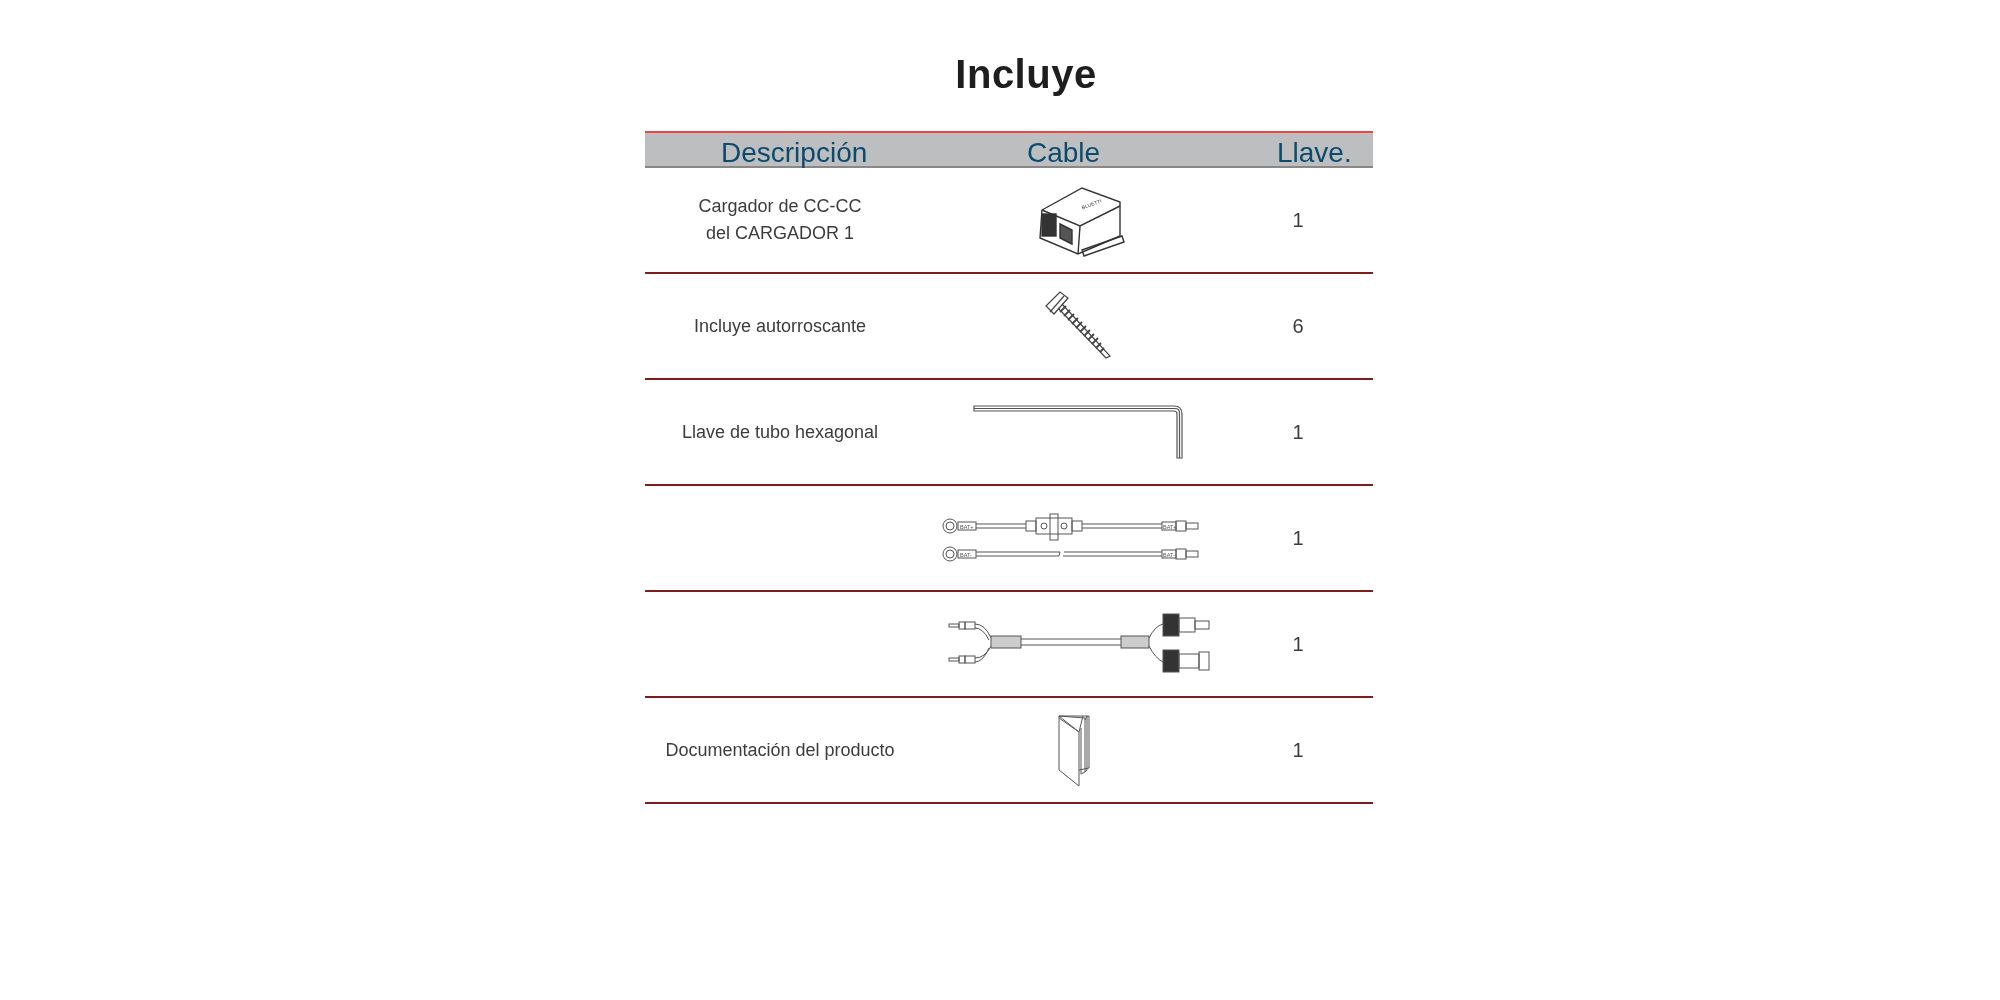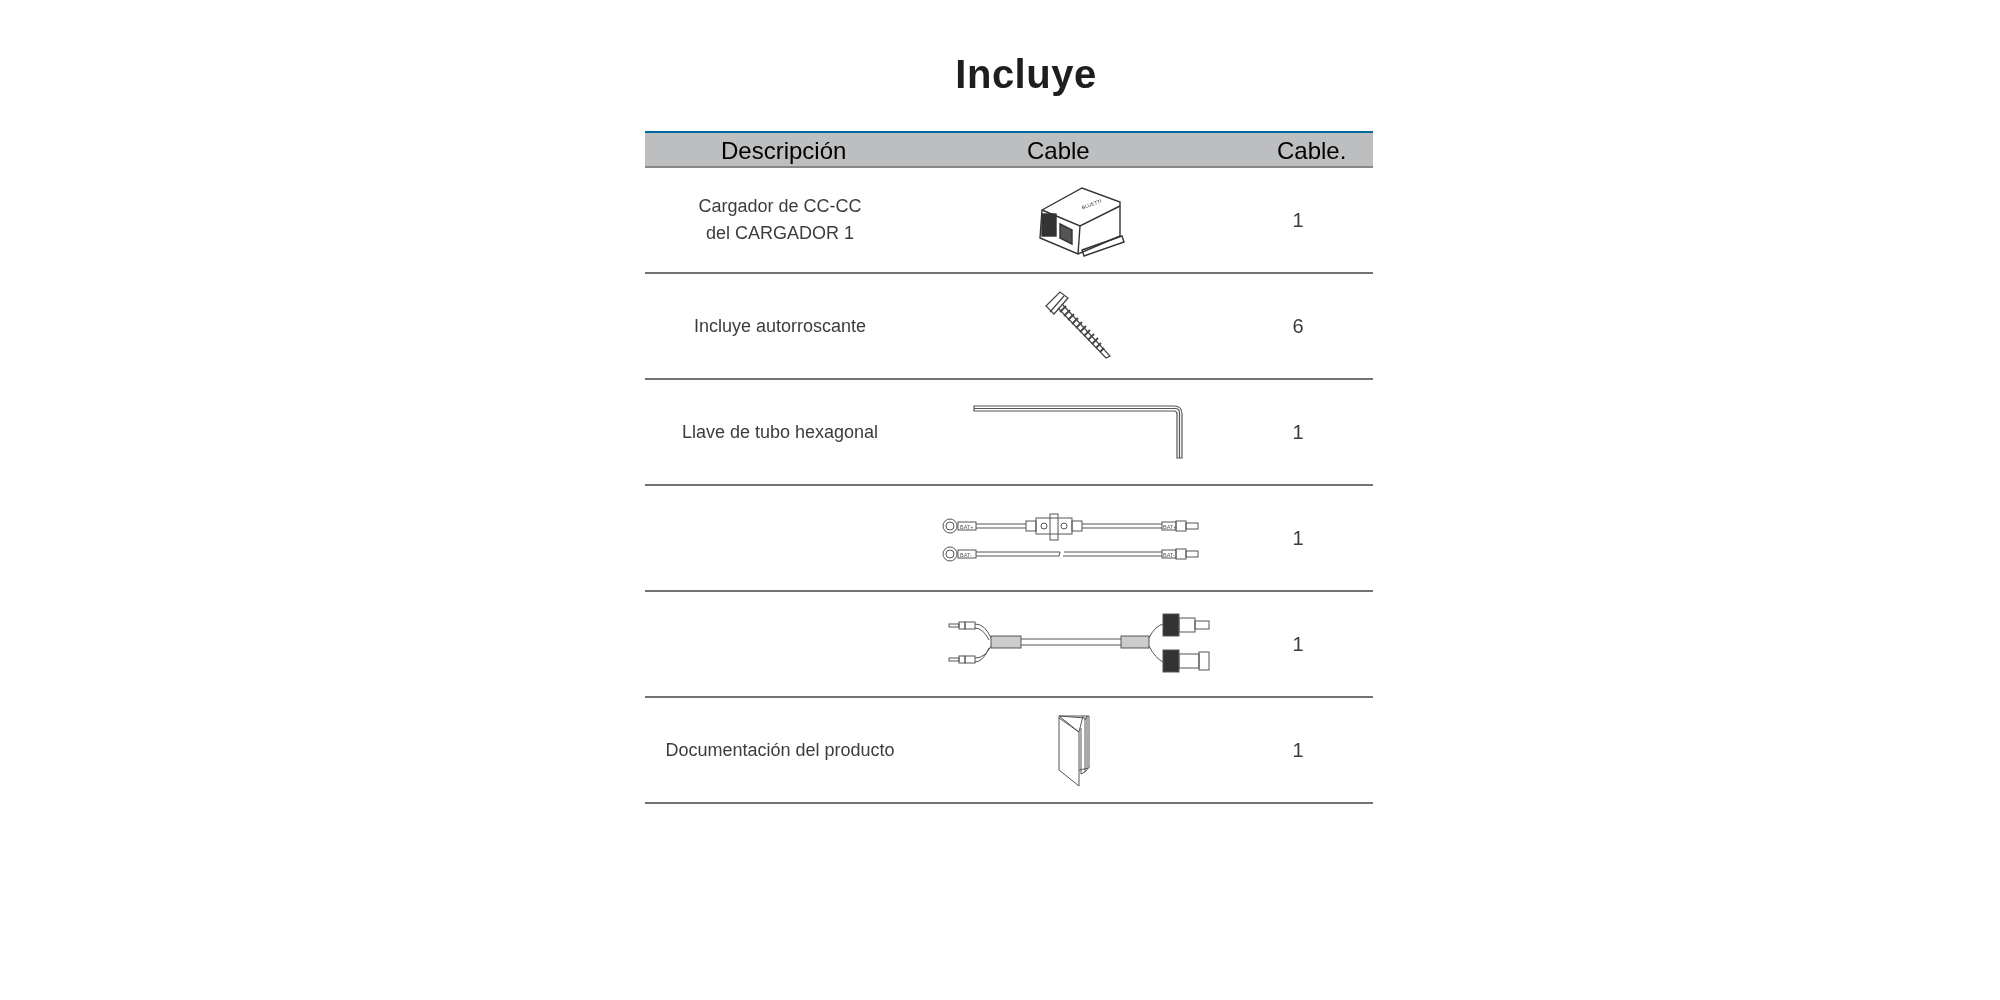--- a/index.html
+++ b/index.html
@@ -1,40 +1,40 @@
 <!DOCTYPE html>
 <html><head>
 <meta charset="utf-8">
 <style>
   html, body { margin:0; padding:0; background:#ffffff; }
   body { width:2000px; height:1000px; position:relative; overflow:hidden;
          font-family:"Liberation Sans", "DejaVu Sans", sans-serif; color:#3a3a3a; }
   .title { position:absolute; left:0; width:2052px; top:52px; text-align:center;
            font-size:40px; font-weight:bold; color:#1e1e1e; letter-spacing:0.5px; }
   .table { position:absolute; left:645px; top:131px; width:728px; }
-  .hdr { height:33px; background:#bdbec0; border-top:2px solid #0369a1; border-bottom:2px solid #888;
-         position:relative; font-size:24px; color:#000000; }
+  .hdr { height:33px; background:#bdbec0; border-top:2px solid #ef4444; border-bottom:2px solid #888;
+         position:relative; font-size:28px; color:#0c4a6e; }
   .hdr span { position:absolute; top:4px; }
-  .row { height:104px; border-bottom:2px solid #737373; position:relative; }
+  .row { height:104px; border-bottom:2px solid #7f1d1d; position:relative; }
   .desc { position:absolute; left:0; width:270px; top:0; height:100%; display:flex; align-items:center;
           justify-content:center; text-align:center; font-size:18px; line-height:27px; color:#3c3c3c; white-space:pre-line; }
   .img { position:absolute; left:285px; width:300px; top:0; height:100%; display:flex; align-items:center; justify-content:center; }
   .qty { position:absolute; left:640px; width:26px; top:0; height:100%; display:flex; align-items:center;
          justify-content:center; font-size:20px; color:#3c3c3c; }
 </style>
 </head>
 <body>
 
 <div class="title">Incluye</div>
 
 <div class="table">
   <div class="hdr">
     <span style="left:76px">Descripción</span>
     <span style="left:382px">Cable</span>
-    <span style="left:632px">Cable.</span>
+    <span style="left:632px">Llave.</span>
   </div>
 
   <div class="row">
     <div class="desc">Cargador de CC-CC
 del CARGADOR 1</div>
     <div class="img">
       <svg width="96" height="80" viewBox="0 0 96 80" fill="none" stroke="#333" stroke-width="1.4">
         <path d="M10 30 L50 8 L88 22 L88 56 L46 74 L8 58 Z" fill="#fff"></path>
         <path d="M10 30 L48 46 L88 26"></path>
         <path d="M48 46 L46 74"></path>

